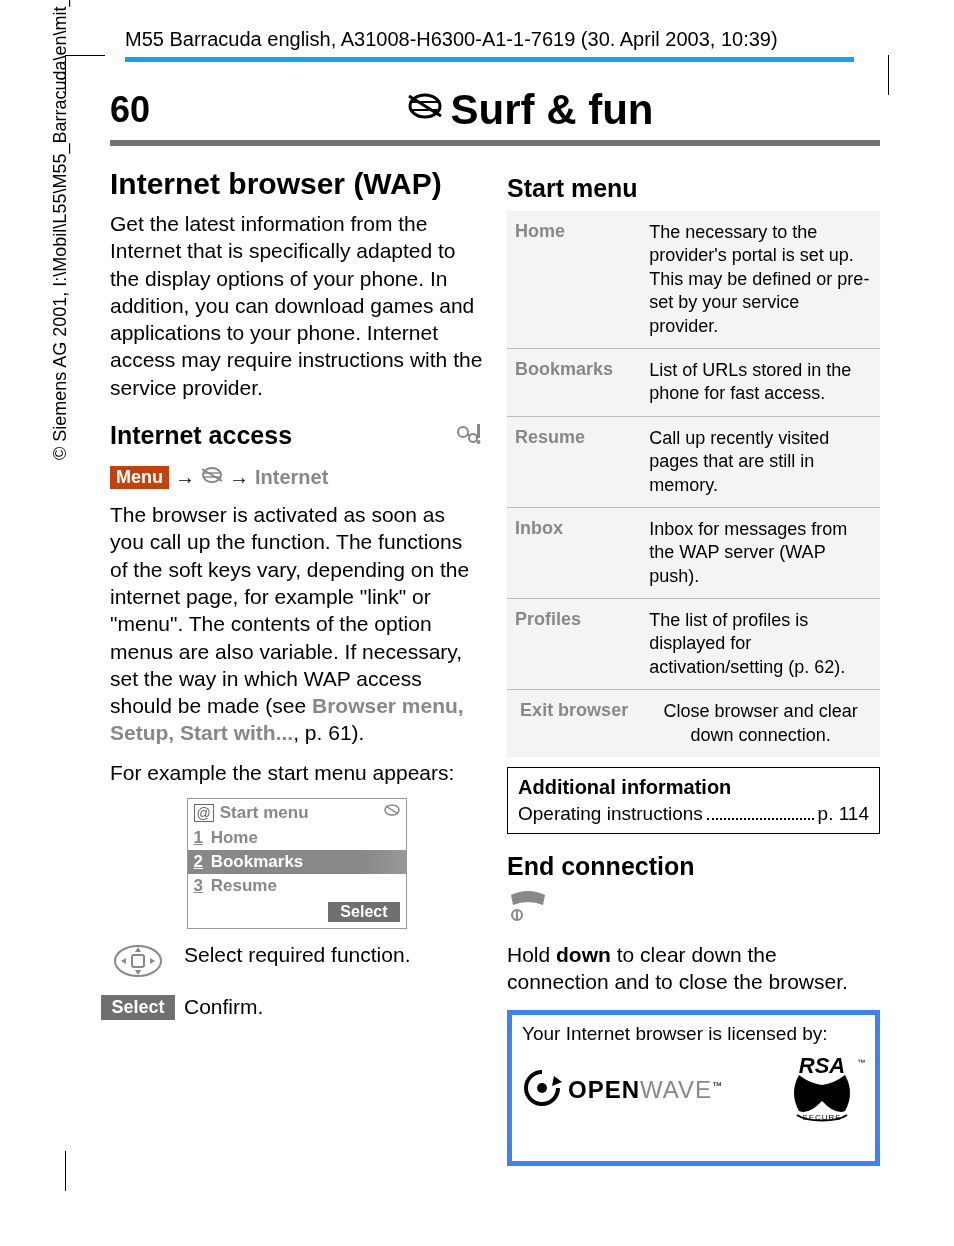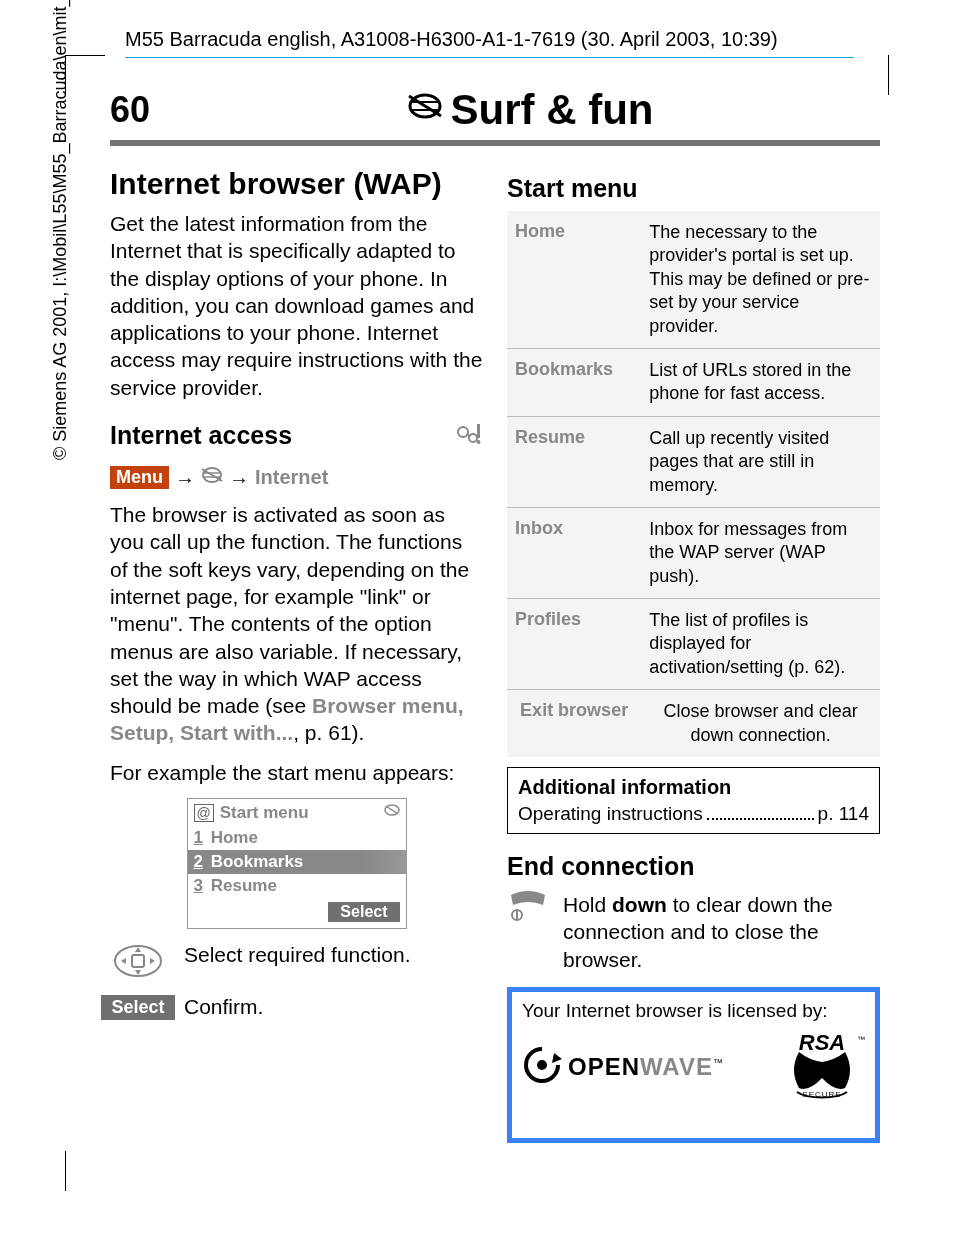--- a/index.html
+++ b/index.html
@@ -14,21 +14,21 @@
   .crop-tl { position: absolute; top: 55px; left: 65px; width: 40px; height: 40px; border-left: 1px solid #000; border-top: 1px solid #000; }
   .crop-tr { position: absolute; top: 55px; right: 65px; width: 40px; height: 40px; border-right: 1px solid #000; }
   .crop-bl { position: absolute; bottom: 55px; left: 65px; width: 40px; height: 40px; border-left: 1px solid #000; }
 
   .running-head {
     position: absolute;
     top: 28px;
     left: 125px;
     right: 100px;
     font-size: 20px;
-    border-bottom: 1px solid #0ea5e9;
+    border-bottom: 5px solid #0ea5e9;
     padding-bottom: 6px;
   }
 
   .copyright {
     position: absolute;
     left: 50px;
     top: 460px;
     transform: rotate(-90deg);
     transform-origin: left top;
     font-size: 18px;
@@ -100,31 +100,31 @@
   .menu-table td { padding:10px 8px; vertical-align:top; border-bottom:1px solid #bbb; background:#f4f4f4;}
   .menu-table td.label { color:#888; font-weight:bold; width:36%; white-space:nowrap;}
   .menu-table td.desc { line-height:1.3;}
   .menu-table tr:last-child td { border-bottom:none;text-align:center;}
 
   .info-box { border:1px solid #000; margin-top:10px; padding:8px 10px; font-size:19px;}
   .info-box h3 { font-size:20px; font-weight:bold; margin-bottom:4px;}
   .dots-line { display:flex; align-items:baseline;}
   .dots-line .dots { flex:1; border-bottom:2px dotted #000; margin:0 4px 4px 4px;}
 
-  .end-row { display:flex; gap:14px; margin-top:10px; align-items:flex-start;}
+  .end-row { display:flex; gap:14px; margin-top:10px; align-items:flex-start;flex-direction:column;}
   .end-icon svg { width:42px; height:32px;}
   .end-text { font-size:21px; line-height:1.3; flex:1;}
 
   .license-box { border:5px solid #3b82f6; margin-top:14px; padding:8px 10px 4px 10px; font-size:19px; position:relative; height:156px;}
   .logos { display:flex; align-items:center; justify-content:space-between; margin-top:8px;}
   .openwave { display:flex; align-items:center; gap:6px;}
   .ow-icon svg { width:40px; height:40px;}
   .ow-text { font-size:24px; letter-spacing:1px;}
   .ow-text .bold { font-weight:900;}
-  .ow-text .thin { color:#888; font-weight:700;}
+  .ow-text .thin { color:#888; font-weight:400;}
   .rsa svg { width:86px; height:70px;}
 </style>
 </head>
 <body>
 
 <div class="crop-tl"></div>
 <div class="crop-tr"></div>
 <div class="crop-bl"></div>
 
 <div class="running-head">M55 Barracuda english, A31008-H6300-A1-1-7619 (30. April 2003, 10:39)</div>

